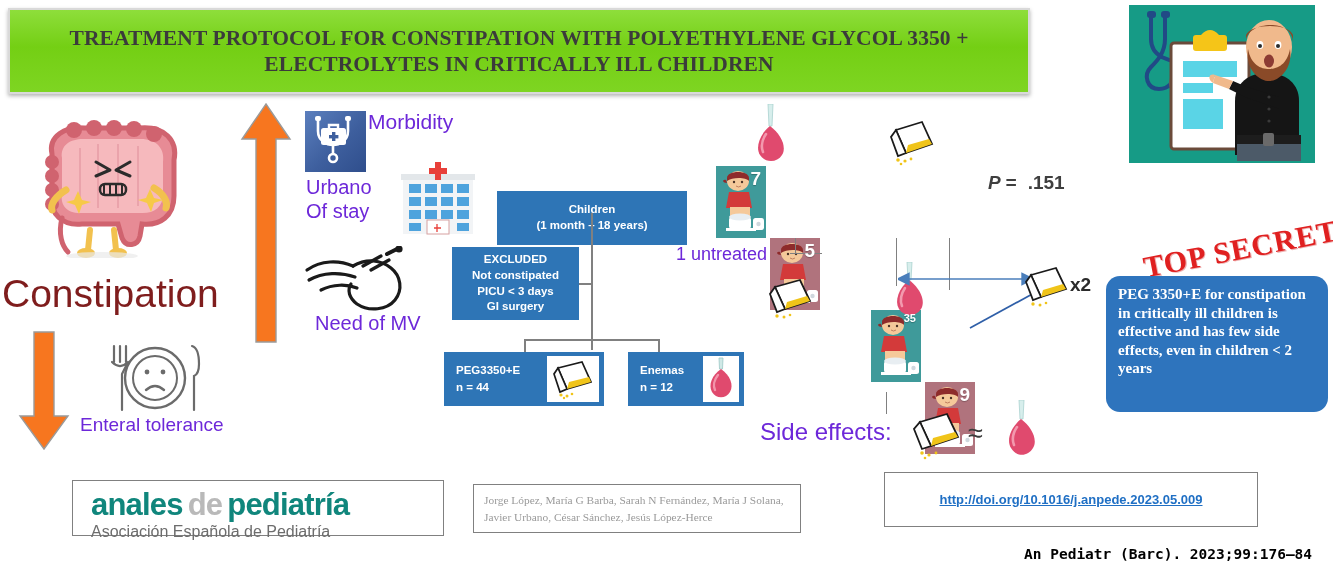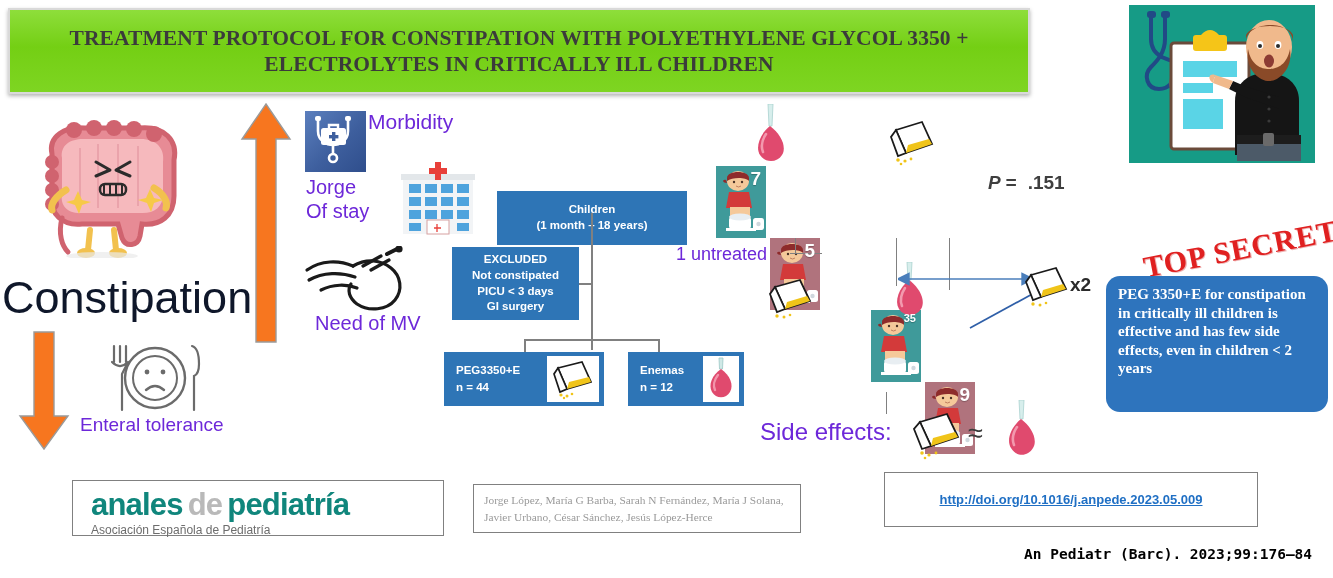--- a/index.html
+++ b/index.html
@@ -110,21 +110,21 @@
   }
 
   
   .fbox { border: 1.5px solid #808080; background: #ffffff; box-sizing: border-box; }
   #journal-logo-box { left: 72px; top: 480px; width: 372px; height: 56px; }
   #authors-box { left: 473px; top: 484px; width: 328px; height: 49px; }
   #doi-box { left: 884px; top: 472px; width: 374px; height: 55px; }
 
   #journal-main { font-family: "Liberation Sans", sans-serif; font-weight: bold;
     font-size: 31px; letter-spacing: -0.8px; line-height: 1; }
-  #journal-sub { font-family: "Liberation Sans", sans-serif; font-size: 12px;
+  #journal-sub { font-family: "Liberation Sans", sans-serif; font-size: 16px;
     color: #6d6d6d; margin-top: 3px; }
   .teal-word { color: #10867c; }
   .gray-word { color: #b9b9b9; }
 
   #authors-text {
     font-family: "Liberation Serif", serif;
     font-size: 11.4px; color: #9a9a9a; line-height: 1.45;
     padding: 7px 10px;
   }
   #doi-link {
@@ -186,21 +186,21 @@
       <path d="M52 82 l4 -9 l4 9 l9 2 l-9 3 l-3 9 l-4 -9 l-9 -3 z" fill="#f7c948"></path>
       <path d="M124 80 l4 -9 l4 9 l9 2 l-9 3 l-3 9 l-4 -9 l-9 -3 z" fill="#f7c948"></path>
 
       <path d="M68 112 L66 132 M92 112 L94 132" stroke="#f2c14e" stroke-width="6" fill="none" stroke-linecap="round"></path>
       <ellipse cx="64" cy="135" rx="9" ry="5" fill="#f2c14e"></ellipse>
       <ellipse cx="96" cy="135" rx="9" ry="5" fill="#f2c14e"></ellipse>
       <ellipse cx="80" cy="138" rx="36" ry="4" fill="#e9e9e9" opacity="0.7"></ellipse>
     </svg>
   </div>
 
-  <div class="abs gtext" style="left:2px; top:272px; font-size:45px; color:#0f172a; white-space:nowrap;">Constipation</div>
+  <div class="abs gtext" style="left:2px; top:272px; font-size:39px; color:#7f1d1d; white-space:nowrap;">Constipation</div>
 
   <div class="abs" style="left:18px; top:330px; width:52px; height:122px;">
     <svg width="52" height="122" viewBox="0 0 52 122">
       <path d="M16 2 L36 2 L36 86 L50 86 L26 119 L2 86 L16 86 Z" fill="#f7761f" stroke="#9a9a9a" stroke-width="1.4"></path>
     </svg>
   </div>
 
   <div class="abs" style="left:100px; top:340px; width:110px; height:76px;">
     <svg width="110" height="76" viewBox="0 0 110 76">
       <circle cx="55" cy="38" r="30" fill="none" stroke="#6b6b6b" stroke-width="2.4"></circle>
@@ -238,21 +238,21 @@
       <rect x="16" y="17" width="25" height="17" rx="2.5" fill="#ffffff"></rect>
       <path d="M24 17 L24 14 L33 14 L33 17" stroke="#ffffff" stroke-width="2.4" fill="none"></path>
       <rect x="27" y="21" width="3.4" height="9" fill="#3e5f9e"></rect>
       <rect x="24" y="24" width="9.4" height="3.4" fill="#3e5f9e"></rect>
     </svg>
   </div>
 
   <div class="abs gtext" style="left:368px; top:110px; font-size:21px; white-space:nowrap;">Morbidity</div>
 
   <div class="abs gtext" style="left:306px; top:176px; font-size:20px; line-height:1.18;">
-    <div>Jorge</div>
+    <div>Urbano</div>
     <div>Of stay</div>
   </div>
 
   <div class="abs" style="left:399px; top:160px; width:78px; height:80px;">
     <svg width="78" height="80" viewBox="0 0 78 80">
       <rect x="4" y="18" width="70" height="56" fill="#f2f4f6"></rect>
       <rect x="2" y="14" width="74" height="6" fill="#e3e7ea"></rect>
       <path d="M36 2 L42 2 L42 8 L48 8 L48 14 L42 14 L42 20 L36 20 L36 14 L30 14 L30 8 L36 8 Z" fill="#e8403a"></path>
       <g fill="#4ea3dd">
         <rect x="10" y="24" width="12" height="9"></rect>

